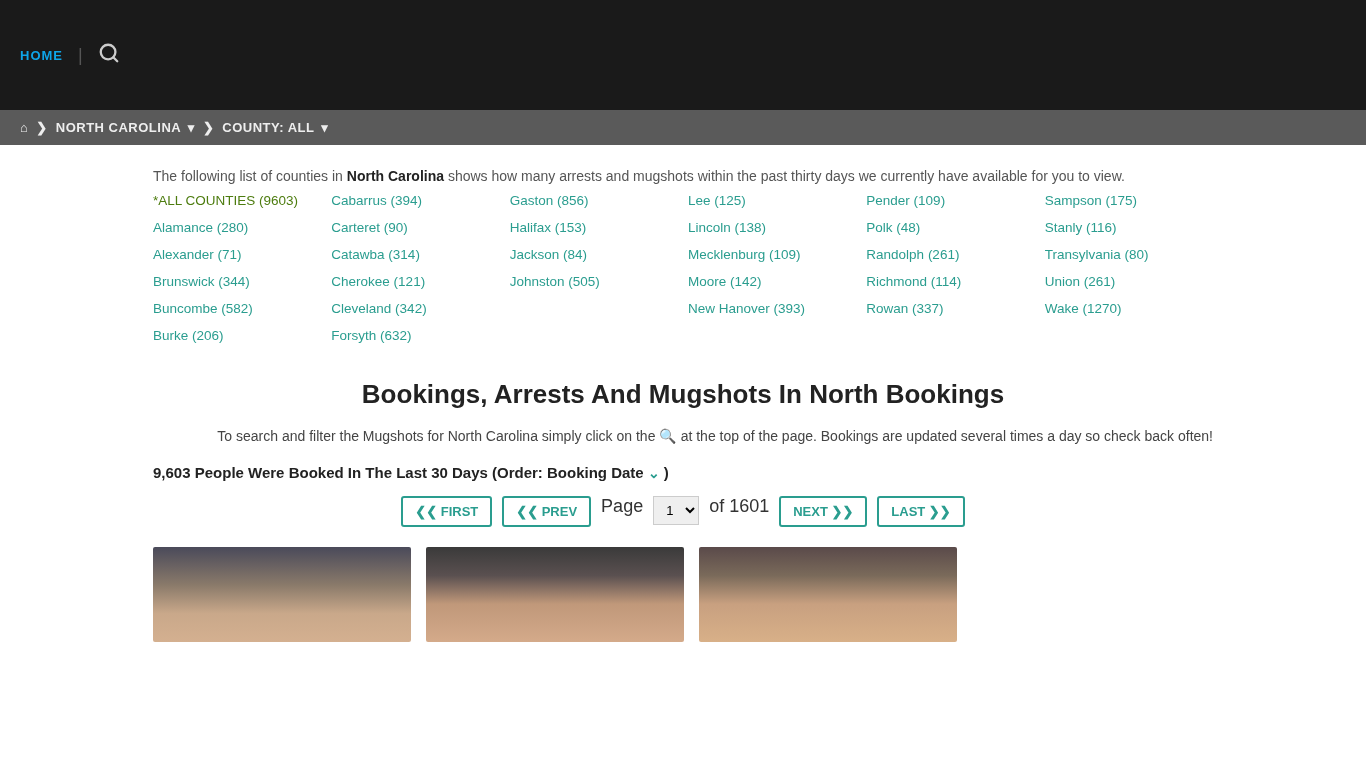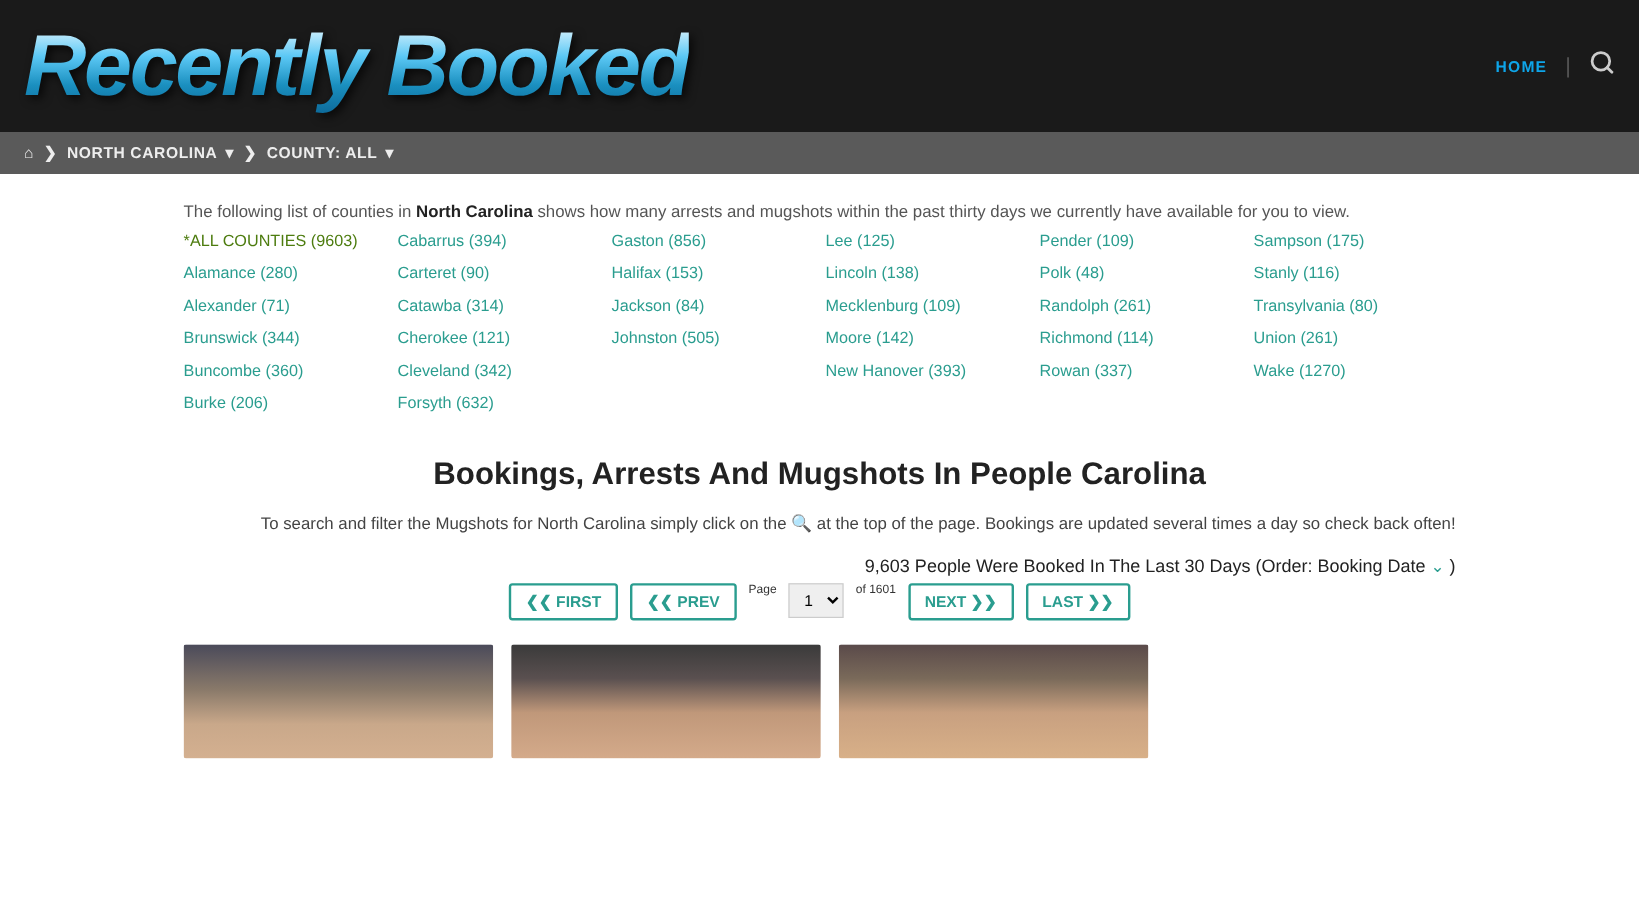--- a/index.html
+++ b/index.html
@@ -134,24 +134,24 @@
       color: #444;
       margin-bottom: 15px;
       line-height: 1.7;
     }
     .search-desc .search-inline-icon {
       font-size: 14px;
       color: #333;
     }
 
     .bookings-count {
-      text-align: right;
-      font-weight: normal;
+      text-align: left;
+      font-weight: bold;
       font-size: 15px;
-      margin-bottom: 5px;
+      margin-bottom: 15px;
       color: #222;
     }
     .sort-icon {
       color: #2a9d8f;
       font-size: 14px;
     }
 
     
     .pagination {
       display: flex;
@@ -170,21 +170,21 @@
       cursor: pointer;
       border-radius: 3px;
     }
     .page-select {
       border: 1px solid #ccc;
       padding: 5px 8px;
       font-size: 13px;
       cursor: pointer;
     }
     .page-of-text {
-      font-size: 10px;
+      font-size: 18px;
       color: #333;
     }
 
     
     .mugshot-grid {
       display: flex;
       gap: 15px;
       flex-wrap: wrap;
     }
     .mugshot-card {
@@ -210,23 +210,20 @@
       background: linear-gradient(180deg, #3a3a3a 0%, #5a5050 30%, #c0987a 60%, #d4aa8a 100%);
     }
     .mugshot-3 {
       background: linear-gradient(180deg, #5a4a4a 0%, #7a6a5a 30%, #c8a080 60%, #d8b088 100%);
     }
   </style>
 </head>
 <body>
 
 <header class="header">
-  <div>
-    <span class="logo-text">Recently Booked</span>
-  </div>
   <nav class="header-nav">
     <a href="#">HOME</a>
     <span class="header-divider">|</span>
     <button class="search-icon-btn">
       <svg width="22" height="22" viewBox="0 0 24 24" fill="none" stroke="#ccc" stroke-width="2.5" stroke-linecap="round" stroke-linejoin="round">
         <circle cx="11" cy="11" r="8"></circle>
         <line x1="21" y1="21" x2="16.65" y2="16.65"></line>
       </svg>
     </button>
   </nav>
@@ -253,21 +250,21 @@
   <p class="intro-text">
     <span>The following list of counties in </span><strong>North Carolina</strong><span> shows how many arrests and mugshots within the past thirty days we currently have available for you to view.</span>
   </p>
 
   <div class="county-grid" id="county-grid-container">
   <div>
         <a href="#" class="county-link all-counties">*ALL COUNTIES (9603)</a>
         <a href="#" class="county-link">Alamance (280)</a>
         <a href="#" class="county-link">Alexander (71)</a>
         <a href="#" class="county-link">Brunswick (344)</a>
-        <a href="#" class="county-link">Buncombe (360)</a>
+        <a href="#" class="county-link">Buncombe (582)</a>
         <a href="#" class="county-link">Burke (206)</a>
       </div>
       <div>
         <a href="#" class="county-link">Cabarrus (394)</a>
         <a href="#" class="county-link">Carteret (90)</a>
         <a href="#" class="county-link">Catawba (314)</a>
         <a href="#" class="county-link">Cherokee (121)</a>
         <a href="#" class="county-link">Cleveland (342)</a>
         <a href="#" class="county-link">Forsyth (632)</a>
       </div>
@@ -293,21 +290,21 @@
       </div>
       <div>
         <a href="#" class="county-link">Sampson (175)</a>
         <a href="#" class="county-link">Stanly (116)</a>
         <a href="#" class="county-link">Transylvania (80)</a>
         <a href="#" class="county-link">Union (261)</a>
         <a href="#" class="county-link">Wake (1270)</a>
       </div>
     </div>
 
-  <h2 class="section-heading">Bookings, Arrests And Mugshots In People Carolina</h2>
+  <h2 class="section-heading">Bookings, Arrests And Mugshots In North Bookings</h2>
 
   <p class="search-desc">
     <span>To search and filter the Mugshots for North Carolina simply click on the</span>
     <span class="search-inline-icon"> 🔍 </span>
     <span>at the top of the page. Bookings are updated several times a day so check back often!</span>
   </p>
 
   <p class="bookings-count">
     <span>9,603 People Were Booked In The Last 30 Days (Order: Booking Date</span>
     <span class="sort-icon">⌄</span>

